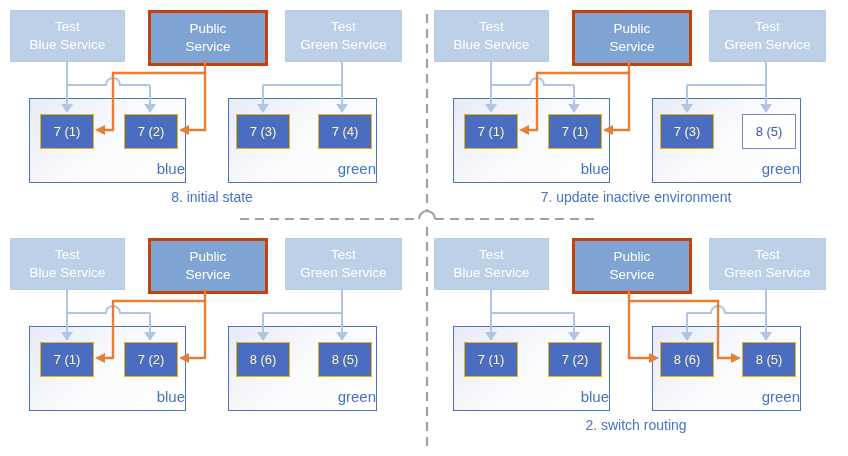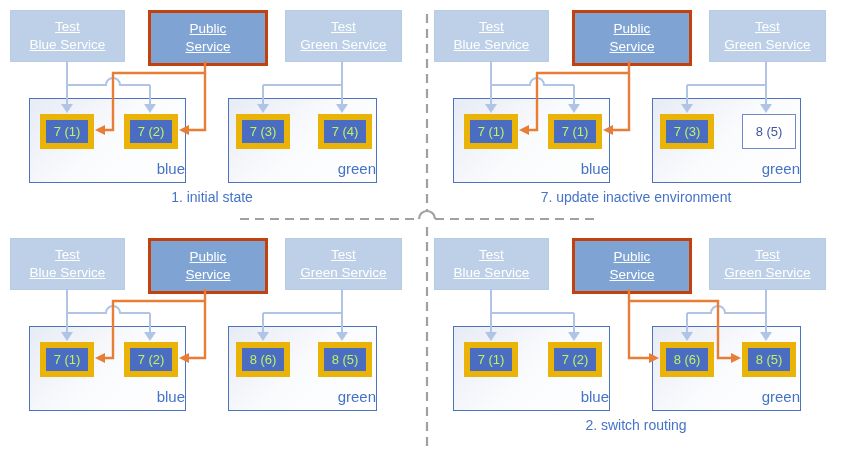--- a/index.html
+++ b/index.html
@@ -1,29 +1,29 @@
 <!DOCTYPE html>
 <html><head>
 <meta charset="utf-8">
 <style>
   html,body{margin:0;padding:0;background:#ffffff;}
   body{width:848px;height:456px;position:relative;overflow:hidden;
        font-family:"Liberation Sans",sans-serif;}
   .stage{position:absolute;left:0;top:0;width:848px;height:456px;}
   .panel{position:absolute;width:424px;height:228px;}
   .svc{position:absolute;top:10px;height:50px;display:flex;align-items:center;justify-content:center;
-       text-align:center;color:#ffffff;font-size:13.5px;line-height:1.35;white-space:pre-line;text-decoration:underline;}
+       text-align:center;color:#ffffff;font-size:13.5px;line-height:1.35;white-space:pre-line;}
   .svc.test{background:#bdd0e8;border:1px solid #b6cbe5;}
   .svc.pub{background:#7fa4d4;border:3px solid #c2410c;}
   .env{position:absolute;top:98px;height:85px;border:1.6px solid #4d72c0;box-sizing:border-box;
        background:linear-gradient(135deg,#e7ebf4 0%,#fafbfd 50%,#ffffff 100%);}
   .env-label{position:absolute;left:0;right:0;bottom:5px;text-align:right;
        color:#4573c7;font-size:15px;}
   .pod{position:absolute;top:114px;width:54px;height:35px;box-sizing:border-box;
-       background:#4a6cc1;border:6px solid #eab308;color:#bef264;font-size:13px;
+       background:#4a6cc1;border:1px solid #eab308;color:#fef9c3;font-size:13px;
        display:flex;align-items:center;justify-content:center;}
   .pod.outline{background:#ffffff;border:1.6px solid #7288cb;color:#3d55a5;}
   .wires{position:absolute;left:0;top:0;width:424px;height:228px;pointer-events:none;}
   .wires .lb path{fill:none;stroke:#b0c5e6;stroke-width:2;}
   .wires .lb polygon{fill:#b0c5e6;stroke:none;}
   .wires .or path{fill:none;stroke:#e87d35;stroke-width:2.4;}
   .wires .or polygon{fill:#e87d35;stroke:none;}
   .caption{position:absolute;left:0;right:0;top:189px;text-align:center;
        color:#4573c7;font-size:14px;}
   .divider{position:absolute;left:0;top:0;width:848px;height:456px;pointer-events:none;}
@@ -59,21 +59,21 @@
           <polygon points="144,104 156,104 150,113"></polygon>
         <polygon points="257,104 269,104 263,113"></polygon>
           <polygon points="336,104 348,104 342,113"></polygon>
       </g>
       <g class="or">
         <path d="M205,61 V130 H189 M205,73 H113 V130 H105"></path>
         <polygon points="189,125 189,135 179,130"></polygon>
           <polygon points="105,125 105,135 95,130"></polygon>
       </g>
     </svg>
-    <div class="caption">1. initial state</div>
+    <div class="caption">8. initial state</div>
   </div>
 
   <div class="panel" style="left:424px;top:0">
     <div class="svc test" style="left:10px;width:113px"><span>Test
 Blue Service</span></div>
     <div class="svc pub" style="left:148px;width:114px"><span>Public
 Service</span></div>
     <div class="svc test" style="left:285px;width:115px"><span>Test
 Green Service</span></div>
     <div class="env" style="left:29px;width:157px">

